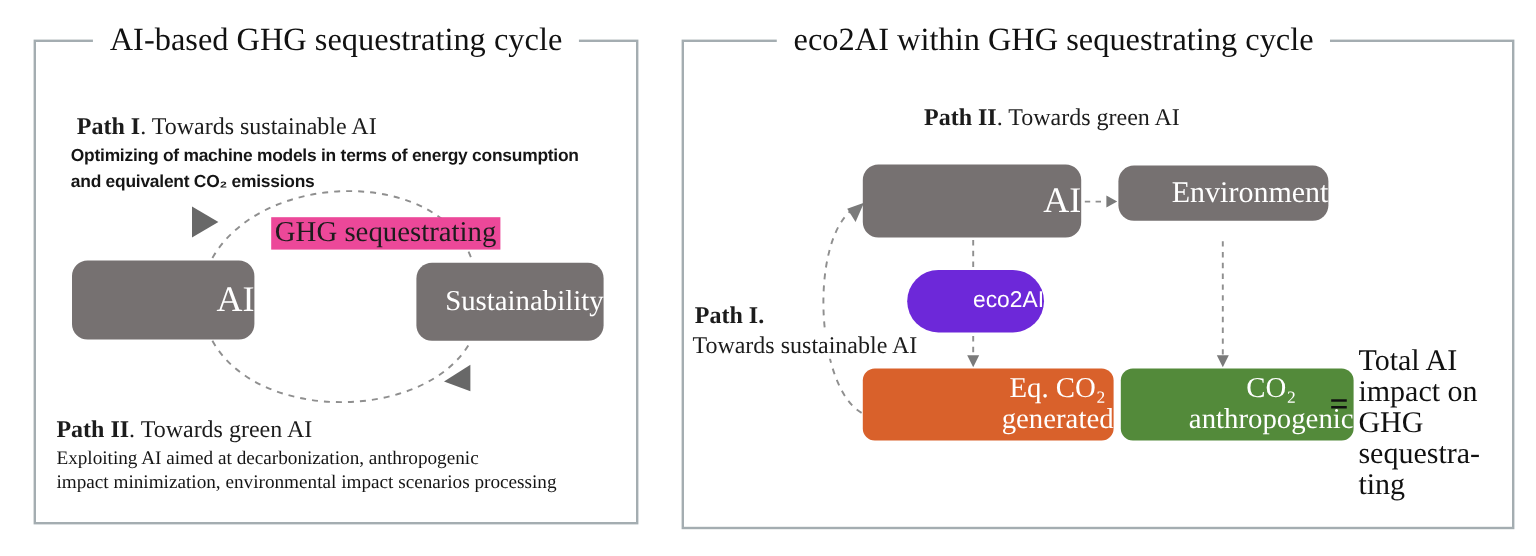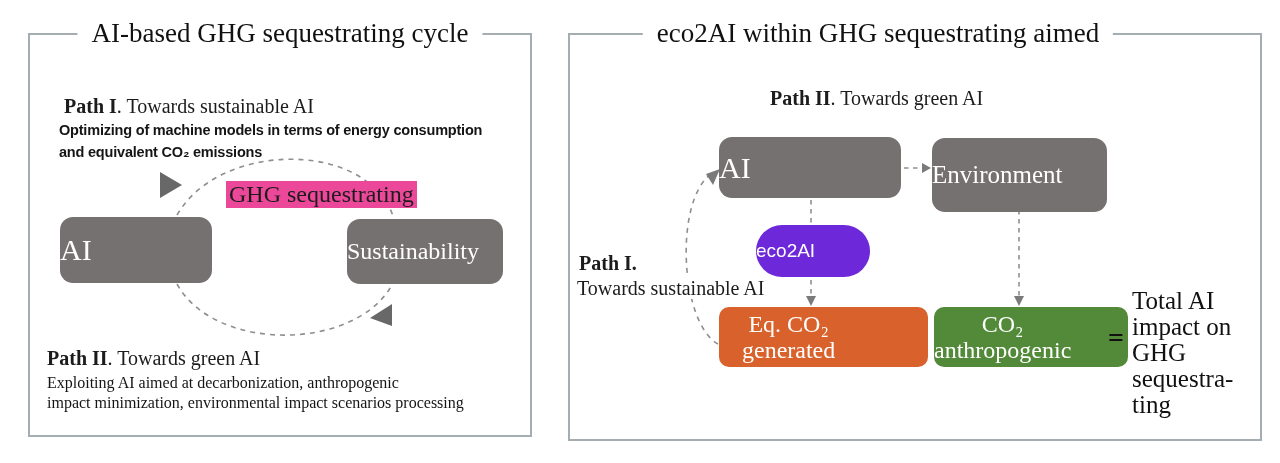--- a/index.html
+++ b/index.html
@@ -3,21 +3,21 @@
 <meta charset="utf-8">
 <style>
   html,body{margin:0;padding:0;background:#ffffff;}
   .figure{position:relative;width:1280px;height:463px;background:#ffffff;overflow:hidden;
           font-family:"Liberation Serif",serif;color:#1c1c1c;}
   .panel{position:absolute;border:2px solid #a4adb1;background:#ffffff;}
   .panel-title{position:absolute;top:-17px;left:50%;transform:translateX(-50%);
                background:#ffffff;padding:0 14px;white-space:nowrap;
                font-size:27px;line-height:30px;color:#111;}
   .svg-layer{position:absolute;left:0;top:0;pointer-events:none;}
-  .node{position:absolute;display:flex;align-items:center;justify-content:flex-start;
+  .node{position:absolute;display:flex;align-items:center;justify-content:flex-end;
         color:#ffffff;text-align:center;}
   .node.gray{background:#767171;border-radius:13px;}
   .node.pill{background:#6d28d9;border-radius:26px;font-family:"Liberation Sans",sans-serif;}
   .node.orange{background:#d9612b;border-radius:10px;padding-left:23px;}
   .node.green{background:#538a3a;border-radius:10px;}
   .two-line{line-height:26px;font-size:24px;}
   .lbl{position:absolute;white-space:nowrap;}
   .path-head{font-size:20px;line-height:22px;}
   .path-head b{font-weight:700;}
   .sans-desc{font-family:"Liberation Sans",sans-serif;font-weight:700;font-size:14.5px;
@@ -65,21 +65,21 @@
       <b>Path II</b><span>. Towards green AI</span>
     </div>
     <div class="lbl serif-desc" style="left:17px;top:338px;">
       <div>Exploiting AI aimed at decarbonization, anthropogenic</div>
       <div>impact minimization, environmental impact scenarios processing</div>
     </div>
   </div>
 
   <div class="panel" style="left:568px;top:33px;width:690px;height:404px;">
 
-    <div class="panel-title" style="left:calc(50% - 37px);">eco2AI within GHG sequestrating aimed</div>
+    <div class="panel-title" style="left:calc(50% - 37px);">eco2AI within GHG sequestrating cycle</div>
 
     <svg class="svg-layer" width="690" height="404" viewBox="0 0 690 404">
 
       <path d="M 148,309 C 110,288 104,166 141,139" fill="none" stroke="#8f8f8f" stroke-width="1.6" stroke-dasharray="5,5"></path>
       <polygon points="150,134 136,139 143,150" fill="#7a7a7a"></polygon>
 
       <line x1="334" y1="133" x2="352" y2="133" stroke="#8f8f8f" stroke-width="1.6" stroke-dasharray="4.5,4.5"></line>
       <polygon points="361,133 352,128 352,138" fill="#7a7a7a"></polygon>
 
       <line x1="241" y1="165" x2="241" y2="188" stroke="#8f8f8f" stroke-width="1.6" stroke-dasharray="4.5,4.5"></line>
@@ -91,21 +91,21 @@
       <polygon points="449,271 444,261 454,261" fill="#7a7a7a"></polygon>
     </svg>
 
     <div class="lbl path-head" style="left:200px;top:52px;">
       <b>Path II</b><span>. Towards green AI</span>
     </div>
 
     <div class="node gray" style="left:149px;top:102px;width:182px;height:61px;font-size:30px;">
       <span>AI</span>
     </div>
-    <div class="node gray" style="left:362px;top:103px;width:175px;height:74px;font-size:25px;">
+    <div class="node gray" style="left:362px;top:103px;width:175px;height:46px;font-size:25px;">
       <span>Environment</span>
     </div>
 
     <div class="node pill" style="left:186px;top:190px;width:114px;height:52px;font-size:19px;">
       <span>eco2AI</span>
     </div>
 
     <div class="lbl path-head mask" style="left:5px;top:217px;">
       <b>Path I.</b>
     </div>

